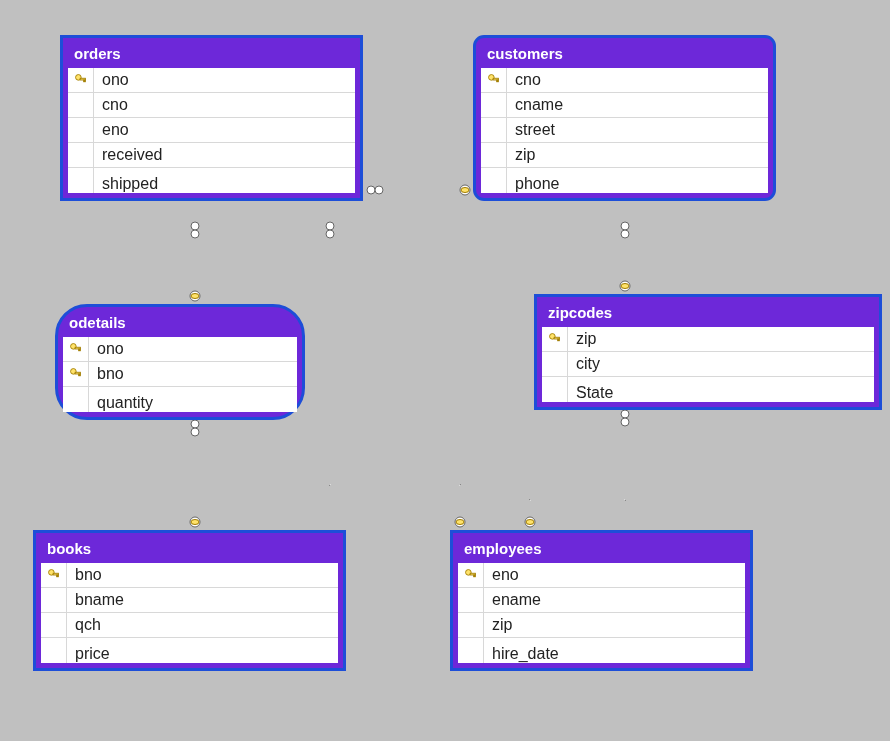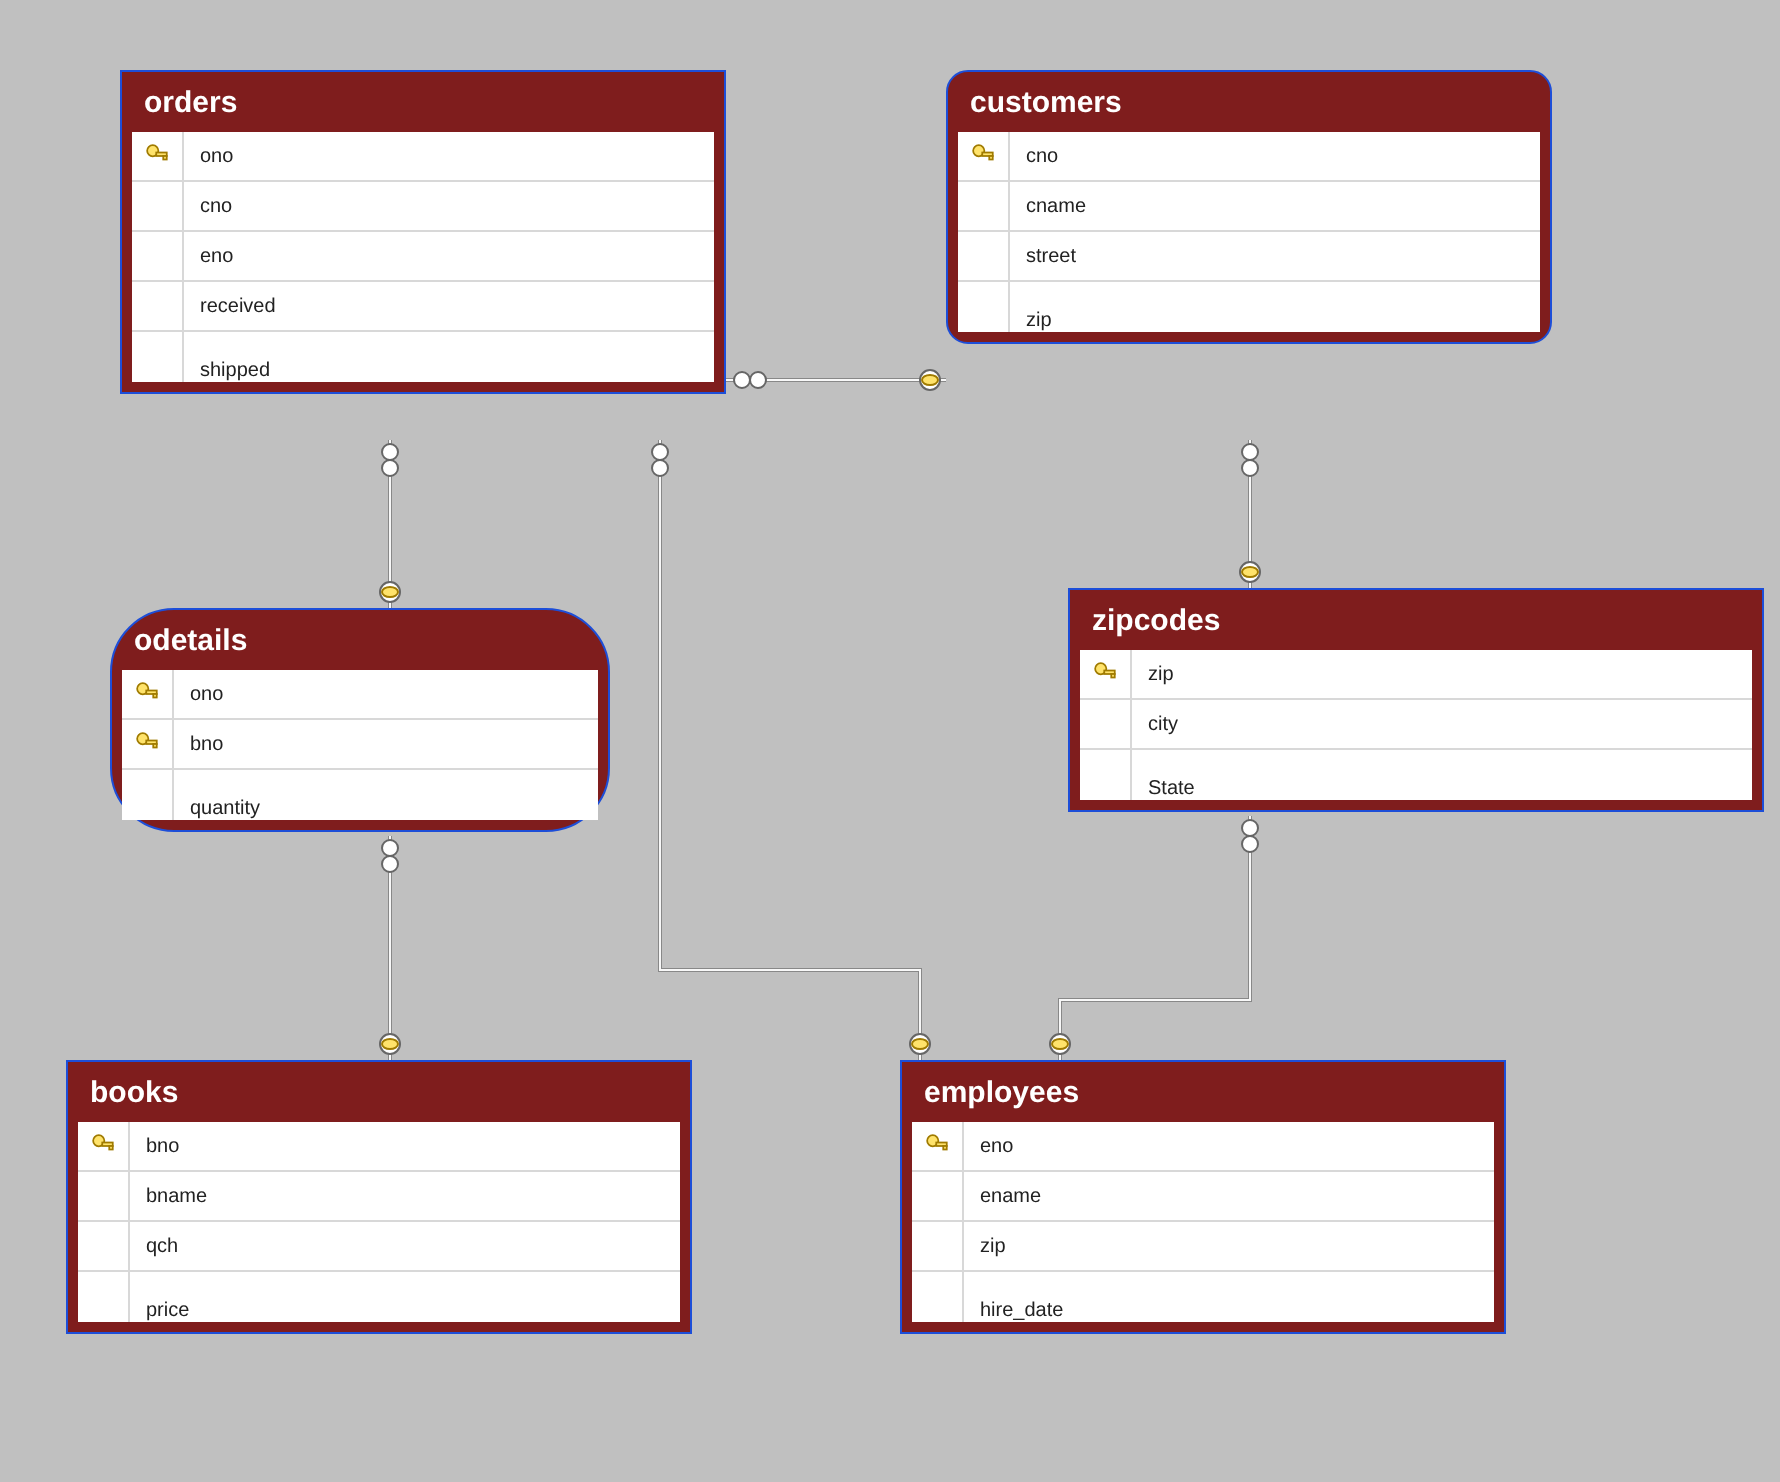--- a/index.html
+++ b/index.html
@@ -8,22 +8,22 @@
     background: #c0c0c0;
     font-family: "Segoe UI", Tahoma, sans-serif;
     font-size: 14px;
     width: 890px;
     height: 741px;
     position: relative;
     overflow: hidden;
   }
   .entity {
     position: absolute;
-    background: #7f1d1d;
-    border: 1px solid #1d4ed8;
+    background: #6d28d9;
+    border: 3px solid #1d4ed8;
     padding: 5px;
   }
   .entity-header {
     color: #fff;
     font-weight: 600;
     padding: 2px 6px 6px 6px;
     font-size: 15px;
   }
   .entity-body {
     background: #fff;
@@ -40,21 +40,21 @@
     height: 100%;
     border-right: 1px solid #d8d8d8;
     display: flex;
     align-items: center;
     justify-content: center;
     flex-shrink: 0;
   }
   .col-label {
     padding: 0 8px;
     color: #222;
-    font-size: 10px;
+    font-size: 16px;
   }
   .key-icon {
     width: 14px;
     height: 14px;
   }
   svg.connectors {
     position: absolute;
     left: 0; top: 0;
     width: 890px;
     height: 741px;
@@ -188,20 +188,24 @@
       <div class="col-label">cname</div>
     </div>
     <div class="col-row">
       <div class="col-keycell"></div>
       <div class="col-label">street</div>
     </div>
     <div class="col-row">
       <div class="col-keycell"></div>
       <div class="col-label">zip</div>
     </div>
+    <div class="col-row">
+      <div class="col-keycell"></div>
+      <div class="col-label">phone</div>
+    </div>
   </div>
 </div>
 
 <div class="entity" style="left:55px; top:304px; width:250px;border-radius:32px;">
   <div class="entity-header">odetails</div>
   <div class="entity-body">
     <div class="col-row">
       <div class="col-keycell">
           <svg class="key-icon" viewBox="0 0 16 16">
             <circle cx="5" cy="5" r="3.2" fill="#ffe36b" stroke="#a07b00"></circle>

